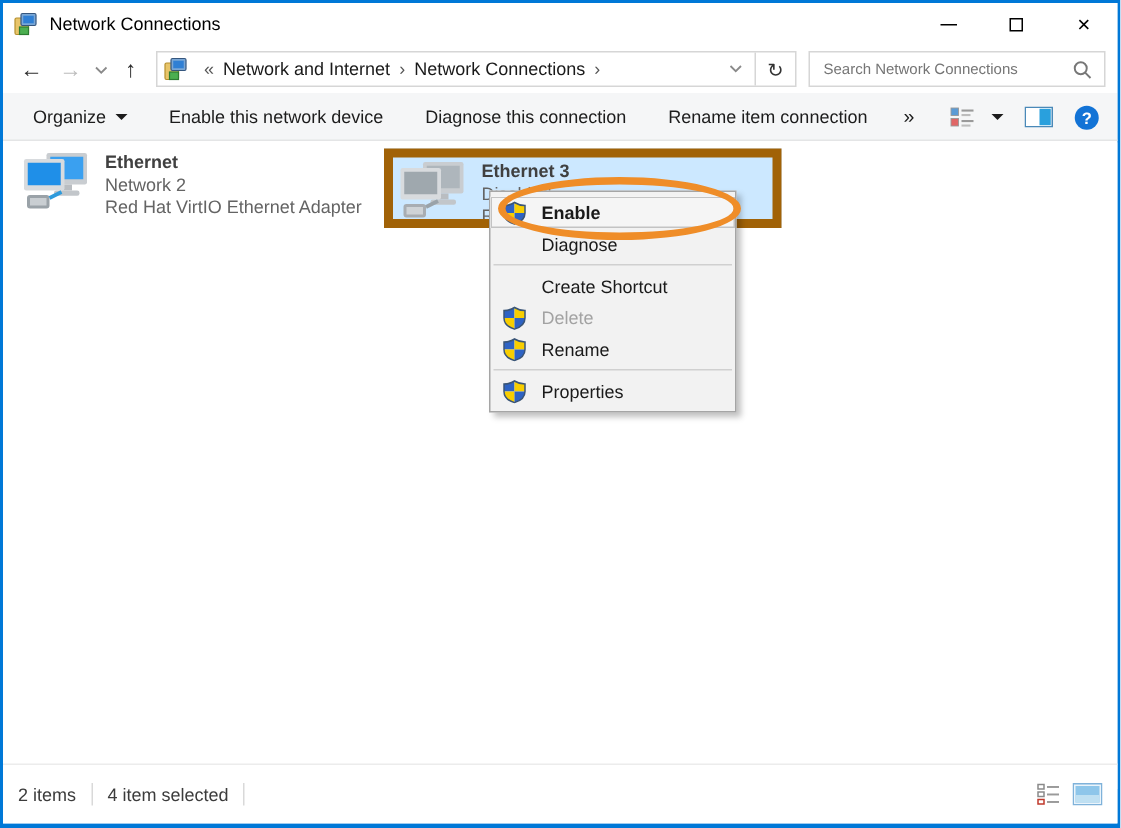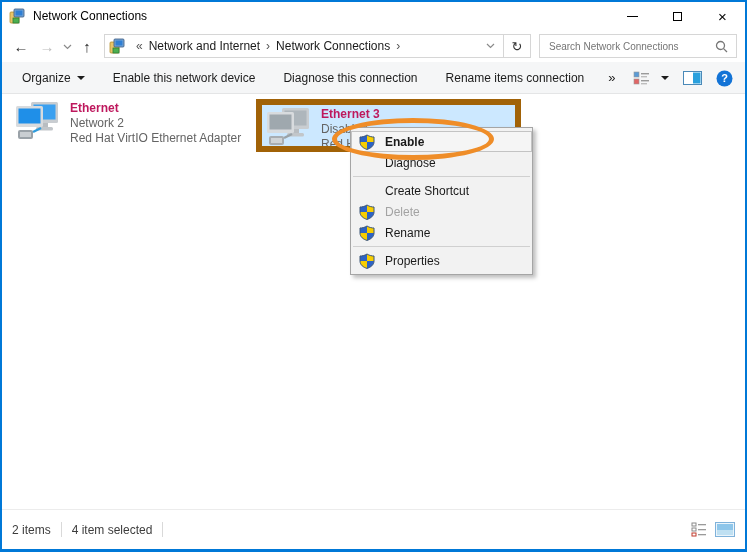--- a/index.html
+++ b/index.html
@@ -37,26 +37,26 @@
   .toolbar { position:absolute; left:0; top:60px; right:0; height:32px; background:#f5f6f7; border-bottom:1px solid #e4e5e6; display:flex; align-items:center; color:#1c1c1c; }
   .tb-item { margin-left:28px; white-space:nowrap; }
   .tb-item:first-child { margin-left:20px; }
   .caret-down { display:inline-block; width:0; height:0; border-left:4px solid transparent; border-right:4px solid transparent; border-top:4px solid #1c1c1c; vertical-align:middle; margin-left:6px; }
   .tb-overflow { margin-left:24px; font-size:13px; }
   .tb-right { position:absolute; right:12px; top:0; height:32px; display:flex; align-items:center; gap:14px; }
   
   .main { position:absolute; left:0; top:93px; right:0; bottom:23px; background:#fff; }
   .conn-item { position:absolute; display:flex; align-items:flex-start; }
   .conn-item .txt { margin-left:10px; line-height:15px; white-space:nowrap; }
-  .conn-name { font-weight:bold; color:#be185d; }
+  .conn-name { font-weight:bold; color:#404040; }
   .conn-sub { color:#646464; }
   .selection { left:254px; top:4px; width:265px; height:53px; background:#cce8ff; border:6px solid #a16207; padding:2px 0 0 3px; overflow:hidden; z-index:1; }
   .item-plain { left:12px; top:6px; }
   
-  .ctxmenu { position:absolute; left:348px; top:125px; width:183px; background:#f2f2f2; border:1px solid #a5a5a5; box-shadow:3px 3px 4px rgba(0,0,0,.25); padding:3px 0; z-index:10; }
+  .ctxmenu { position:absolute; left:324px; top:125px; width:165px; background:#f2f2f2; border:1px solid #a5a5a5; box-shadow:3px 3px 4px rgba(0,0,0,.25); padding:3px 0; z-index:10; }
   .menu-row { height:21px; display:flex; align-items:center; padding-left:8px; color:#1a1a1a; }
   .menu-row .gutter { width:16px; height:16px; margin-right:10px; flex:none; }
   .menu-row.highlight { background:#f5f5f5; box-shadow:inset 0 0 0 1px #c3c3c3; font-weight:bold; }
   .menu-row.disabled { color:#a3a3a3; }
   .menu-sep { border-top:1px solid #d0d0d0; margin:3px 2px; }
   
   .annotation-ellipse { position:absolute; left:330px; top:116px; width:162px; height:42px; border:5px solid #ef8d28; border-radius:50%; z-index:20; pointer-events:none; }
   
   .statusbar { position:absolute; left:0; bottom:0; right:0; height:40px; background:#fff; border-top:1px solid #ececec; display:flex; align-items:center; color:#3c3c3c; }
   .sb-text { padding:0 10px; }
@@ -158,21 +158,21 @@
         <circle cx="5.5" cy="5.5" r="4" fill="none" stroke="#777" stroke-width="1.3"></circle>
         <line x1="8.6" y1="8.6" x2="12" y2="12" stroke="#777" stroke-width="1.3"></line>
       </svg>
     </div>
   </div>
 
   <div class="toolbar">
     <span class="tb-item"><span>Organize</span><span class="caret-down"></span></span>
     <span class="tb-item">Enable this network device</span>
     <span class="tb-item">Diagnose this connection</span>
-    <span class="tb-item">Rename items connection</span>
+    <span class="tb-item">Rename item connection</span>
     <span class="tb-overflow">»</span>
     <div class="tb-right">
       <span style="display:flex;align-items:center;gap:5px">
         <svg width="17" height="15" viewBox="0 0 17 15">
           <rect x="1" y="1" width="5" height="5" fill="#5b9bd5" stroke="#999" stroke-width="0.6"></rect>
           <rect x="1" y="8" width="5" height="5" fill="#e06666" stroke="#999" stroke-width="0.6"></rect>
           <rect x="8" y="2" width="8" height="1.4" fill="#9a9a9a"></rect>
           <rect x="8" y="5" width="6" height="1.4" fill="#bdbdbd"></rect>
           <rect x="8" y="9" width="8" height="1.4" fill="#9a9a9a"></rect>
           <rect x="8" y="12" width="6" height="1.4" fill="#bdbdbd"></rect>

